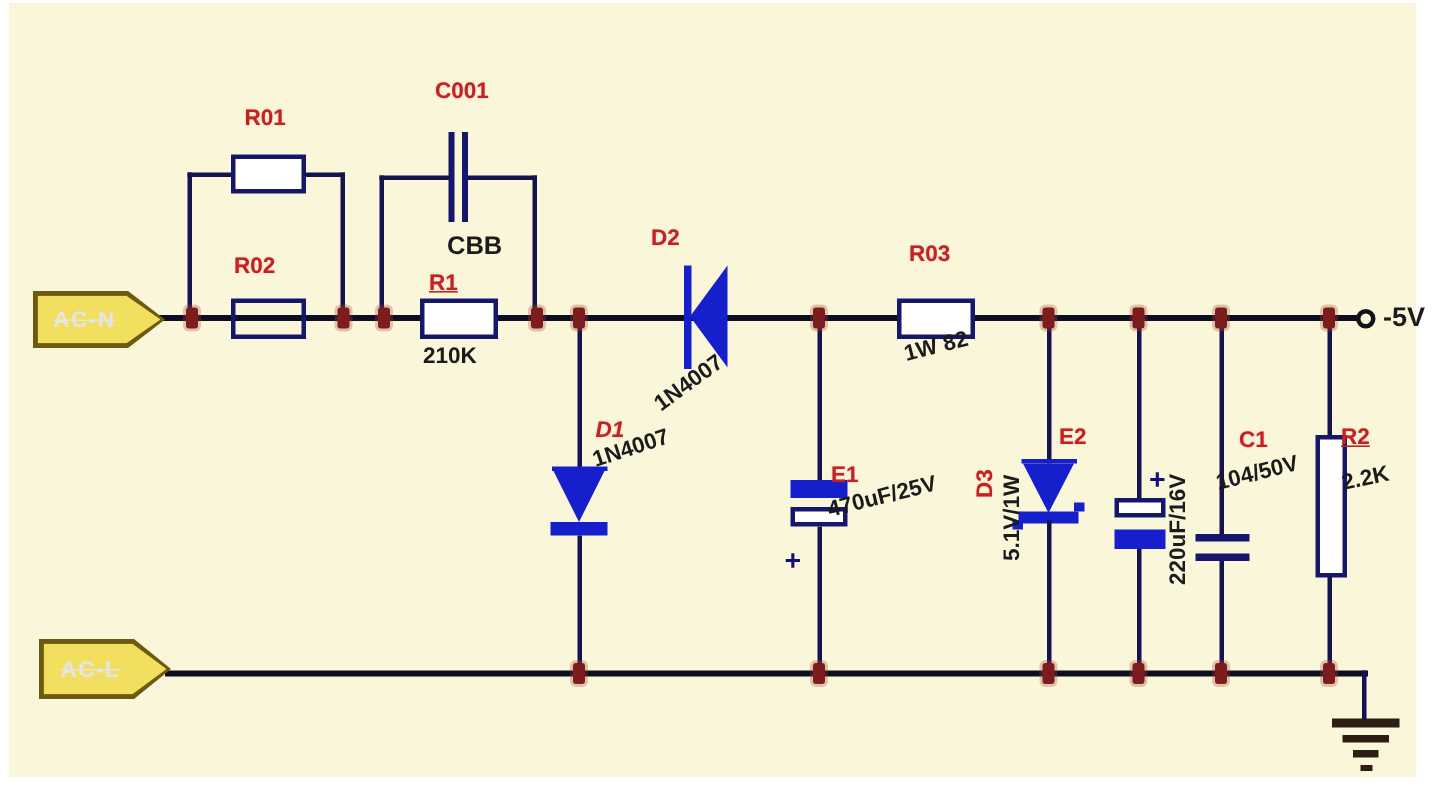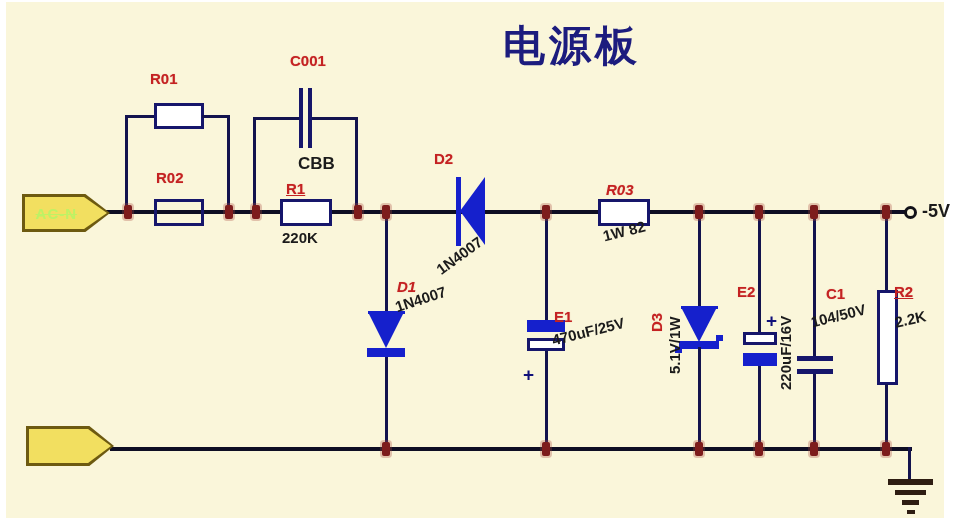--- a/index.html
+++ b/index.html
@@ -13,68 +13,68 @@
   .des{position:absolute;color:#c42222;font-weight:bold;font-size:15px;white-space:nowrap;text-shadow:0 0 1px rgba(196,34,34,.4);}
   .val{position:absolute;color:#1b1b1b;font-weight:bold;font-size:15px;white-space:nowrap;}
   .rot90{transform:rotate(-90deg);transform-origin:left top;}
   .title{position:absolute;left:497px;top:16px;font-size:42px;font-weight:bold;color:#1c1c7e;letter-spacing:4px;}
   .plate-solid{position:absolute;background:#1520cc;}
   .plate-open{position:absolute;background:#ffffff;border:3px solid #16166b;box-sizing:border-box;}
   .cap-line{position:absolute;background:#16166b;}
   .plus{position:absolute;color:#10107a;font-size:19px;font-weight:bold;}
   .term-outer{position:absolute;clip-path:polygon(0 0,72% 0,100% 50%,72% 100%,0 100%);background:#6d5a10;}
   .term-inner{position:absolute;left:3px;top:3px;right:3px;bottom:3px;clip-path:polygon(0 0,72% 0,100% 50%,72% 100%,0 100%);background:#f2df60;}
-  .term-label{position:absolute;left:0;top:0;width:78%;height:100%;display:flex;align-items:center;justify-content:center;color:#bef264;font-weight:bold;font-size:15px;letter-spacing:1px;text-decoration:line-through;text-decoration-thickness:1px;}
+  .term-label{position:absolute;left:0;top:0;width:78%;height:100%;display:flex;align-items:center;justify-content:center;color:#e5e5e5;font-weight:bold;font-size:15px;letter-spacing:1px;text-decoration:line-through;text-decoration-thickness:1px;}
   .tri-left{position:absolute;width:0;height:0;border-right:25px solid #1520cc;border-top:34px solid transparent;border-bottom:34px solid transparent;}
   .tri-down{position:absolute;width:0;height:0;}
   .gndbar{position:absolute;background:#2e1d12;}
   .outcircle{position:absolute;width:13px;height:13px;border:3px solid #111118;border-radius:50%;background:#faf6da;box-sizing:border-box;}
 </style>
 </head>
 <body>
 
 <div id="stage">
   <div id="canvas">
 
-    <div class="title">电源板</div>
 
     <div class="wire-main" style="left:98px;top:208px;width:802px;height:4px;"></div>
     <div class="wire-main" style="left:104px;top:445px;width:802px;height:4px;"></div>
 
     <div class="term-outer" style="left:16px;top:192px;width:88px;height:38px;">
       <div class="term-inner"></div>
       <div class="term-label">AC-N</div>
     </div>
 
     <div class="term-outer" style="left:20px;top:424px;width:88px;height:40px;">
       <div class="term-inner"></div>
+      <div class="term-label">AC-L</div>
     </div>
 
     <div class="wire" style="left:119px;top:113px;width:3px;height:98px;"></div>
     <div class="wire" style="left:119px;top:113px;width:31px;height:3px;"></div>
     <div class="resbox" style="left:148px;top:101px;width:50px;height:26px;"></div>
     <div class="wire" style="left:196px;top:113px;width:28px;height:3px;"></div>
     <div class="wire" style="left:221px;top:113px;width:3px;height:98px;"></div>
-    <div class="des" style="left:144px;top:68px;">R01</div>
+    <div class="des" style="left:157px;top:68px;">R01</div>
 
     <div class="resbox thru" style="left:148px;top:197px;width:50px;height:27px;"></div>
     <div class="des" style="left:150px;top:167px;">R02</div>
 
     <div class="wire" style="left:247px;top:115px;width:3px;height:96px;"></div>
     <div class="wire" style="left:247px;top:115px;width:48px;height:3px;"></div>
     <div class="cap-line" style="left:293px;top:86px;width:4px;height:60px;"></div>
     <div class="cap-line" style="left:302px;top:86px;width:4px;height:60px;"></div>
     <div class="wire" style="left:306px;top:115px;width:46px;height:3px;"></div>
     <div class="wire" style="left:349px;top:115px;width:3px;height:96px;"></div>
     <div class="des" style="left:284px;top:50px;">C001</div>
     <div class="val" style="left:292px;top:152px;font-size:17px;">CBB</div>
 
     <div class="resbox" style="left:274px;top:197px;width:52px;height:27px;"></div>
     <div class="des" style="left:280px;top:178px;text-decoration:underline;">R1</div>
-    <div class="val" style="left:276px;top:227px;">220K</div>
+    <div class="val" style="left:276px;top:227px;">210K</div>
 
     <div class="cap-line" style="left:450px;top:175px;width:5px;height:69px;background:#1520cc;"></div>
     <div class="tri-left" style="left:454px;top:175px;"></div>
     <div class="des" style="left:428px;top:148px;">D2</div>
     <div class="val" style="left:427px;top:262px;transform:rotate(-36deg);transform-origin:left top;">1N4007</div>
 
     <div class="wire" style="left:379px;top:209px;width:3px;height:102px;"></div>
     <div class="wire" style="left:362px;top:309px;width:37px;height:3px;background:#1520cc;"></div>
     <div class="tri-down" style="left:363px;top:312px;border-top:34px solid #1520cc;border-left:17px solid transparent;border-right:17px solid transparent;"></div>
     <div class="plate-solid" style="left:361px;top:346px;width:38px;height:9px;"></div>
@@ -84,39 +84,39 @@
 
     <div class="wire" style="left:539px;top:209px;width:3px;height:110px;"></div>
     <div class="plate-solid" style="left:521px;top:318px;width:38px;height:12px;"></div>
     <div class="plate-open" style="left:521px;top:336px;width:38px;height:13px;"></div>
     <div class="plus" style="left:517px;top:362px;">+</div>
     <div class="wire" style="left:539px;top:349px;width:3px;height:99px;"></div>
     <div class="des" style="left:548px;top:306px;">E1</div>
     <div class="val" style="left:544px;top:330px;transform:rotate(-14deg);transform-origin:left top;">470uF/25V</div>
 
     <div class="resbox" style="left:592px;top:197px;width:52px;height:27px;"></div>
-    <div class="des" style="left:600px;top:179px;font-style:italic;">R03</div>
+    <div class="des" style="left:600px;top:159px;">R03</div>
     <div class="val" style="left:595px;top:226px;transform:rotate(-14deg);transform-origin:left top;">1W 82</div>
 
     <div class="wire" style="left:692px;top:209px;width:3px;height:98px;"></div>
     <div class="wire" style="left:675px;top:304px;width:37px;height:3px;background:#1520cc;"></div>
     <div class="tri-down" style="left:676px;top:307px;border-top:33px solid #1520cc;border-left:17px solid transparent;border-right:17px solid transparent;"></div>
     <div class="plate-solid" style="left:673px;top:339px;width:40px;height:8px;"></div>
     <div class="plate-solid" style="left:669px;top:345px;width:7px;height:6px;"></div>
     <div class="plate-solid" style="left:710px;top:333px;width:7px;height:6px;"></div>
     <div class="wire" style="left:692px;top:345px;width:3px;height:103px;"></div>
     <div class="des rot90" style="left:642px;top:330px;">D3</div>
     <div class="val rot90" style="left:660px;top:372px;">5.1V/1W</div>
 
     <div class="wire" style="left:752px;top:209px;width:3px;height:122px;"></div>
     <div class="plus" style="left:760px;top:308px;">+</div>
     <div class="plate-open" style="left:737px;top:330px;width:34px;height:13px;"></div>
     <div class="plate-solid" style="left:737px;top:351px;width:34px;height:13px;"></div>
     <div class="wire" style="left:752px;top:364px;width:3px;height:84px;"></div>
-    <div class="des" style="left:731px;top:281px;">E2</div>
+    <div class="des" style="left:700px;top:281px;">E2</div>
     <div class="val rot90" style="left:771px;top:388px;">220uF/16V</div>
 
     <div class="wire" style="left:807px;top:209px;width:3px;height:147px;"></div>
     <div class="cap-line" style="left:791px;top:354px;width:36px;height:5px;"></div>
     <div class="cap-line" style="left:791px;top:367px;width:36px;height:5px;"></div>
     <div class="wire" style="left:807px;top:372px;width:3px;height:76px;"></div>
     <div class="des" style="left:820px;top:283px;">C1</div>
     <div class="val" style="left:803px;top:312px;transform:rotate(-14deg);transform-origin:left top;">104/50V</div>
 
     <div class="wire" style="left:879px;top:209px;width:3px;height:82px;"></div>

